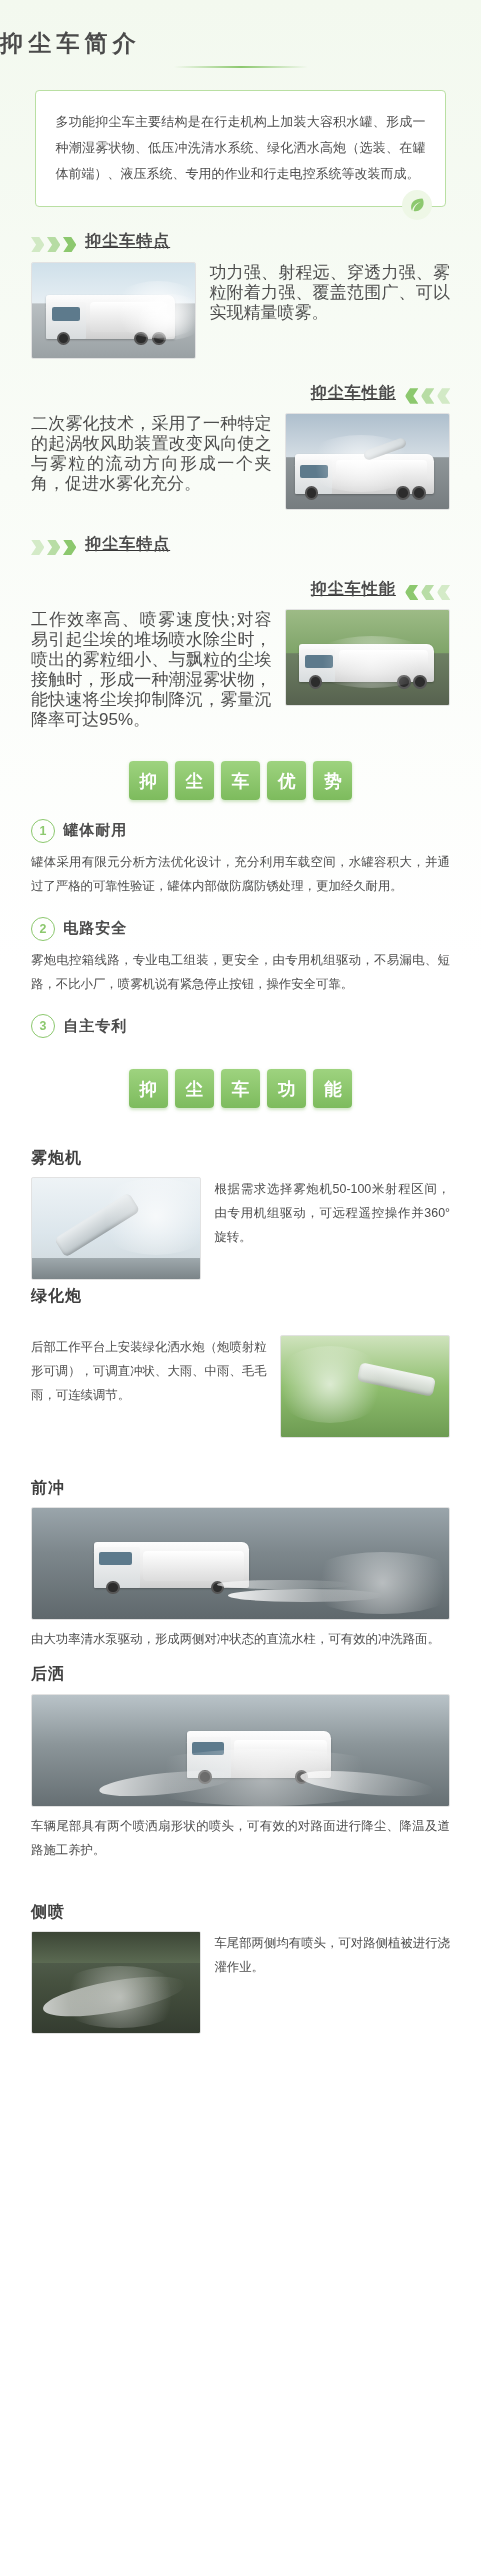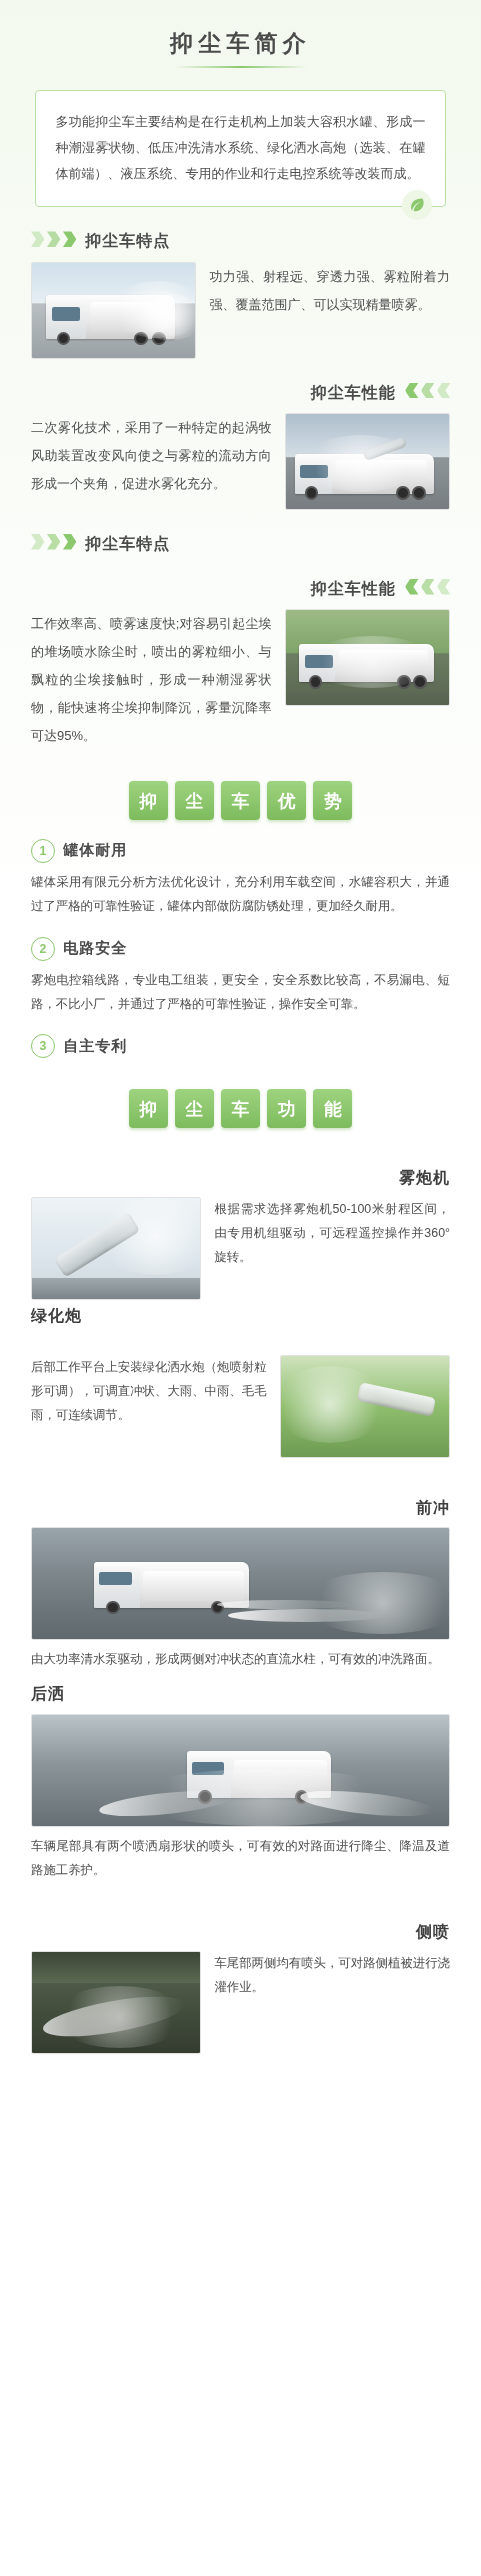--- a/index.html
+++ b/index.html
@@ -17,21 +17,20 @@
     width: 481px;
     min-height: 3206px;
     background: linear-gradient(180deg, #f3f9ef 0%, #ffffff 30%, #ffffff 100%);
     position: relative;
     padding: 0 0 31px 0;
     overflow: hidden;
   }
 
   
   .title-wrap {
-    text-align: center;
     padding: 28px 0 17.5px 0;
   }
   .main-title {
     font-size: 23px;
     letter-spacing: 5.2px;
     color: #4a4a4a;
     font-weight: bold;
     display: inline-block;
     position: relative;
     padding-bottom: 7.2px;
@@ -68,22 +67,23 @@
     border-radius: 50%;
     background: #eef7e6;
     display: flex;
     align-items: center;
     justify-content: center;
   }
 
   
   .sec-head {
     display: flex;
-    align-items: flex-start;
+    align-items: flex-end;
     margin: 24px 31px 9.3px 31px;
+    text-decoration: underline;
   }
   .sec-head.right { justify-content: flex-end; }
   .sec-head.left { justify-content: flex-start; }
   .chev-group { display: flex; align-items: center; }
   .chev {
     width: 13.4px;
     height: 15.5px;
     margin-right: 2.6px;
     background: #8cc86e;
     clip-path: polygon(0 0, 62% 0, 100% 50%, 62% 100%, 0 100%, 38% 50%);
@@ -116,22 +116,22 @@
     width: 165px;
     height: 97px;
     border-radius: 2.1px;
     flex: none;
     position: relative;
     overflow: hidden;
     border: 0.5px solid #e2e2e2;
   }
   .feat-text {
     flex: 1;
-    font-size: 13px;
-    line-height: 28px;
+    font-size: 17px;
+    line-height: 20px;
     color: #4d4d4d;
     text-align: justify;
     padding-top: 1px;
   }
 
   
   .ph { position: absolute; }
   .sky-road {
     position: absolute; inset: 0;
     background: linear-gradient(180deg, #cfe0ea 0%, #e6eef3 42%, #b9bfc2 43%, #9aa1a4 100%);
@@ -255,21 +255,21 @@
   }
 
   
   .fn-title {
     font-size: 16px;
     font-weight: bold;
     color: #3f3f3f;
     letter-spacing: 1px;
     margin: 0 31px 8.2px 31px;
   }
-  .fn-title.center { text-align: right; margin-top: 40px; }
+  .fn-title.center { text-align: left; margin-top: 40px; }
   .fn-title.left { text-align: left; }
   .fn-row {
     display: flex;
     align-items: flex-start;
     gap: 13.4px;
     margin: 0 31px 5.2px 31px;
   }
   .fn-row.reverse { flex-direction: row-reverse; margin-top: 28px; }
   .fn-img {
     width: 170px;
@@ -428,21 +428,21 @@
       <span class="adv-num">1</span>
       <span class="adv-title">罐体耐用</span>
     </div>
     <div class="adv-body">罐体采用有限元分析方法优化设计，充分利用车载空间，水罐容积大，并通过了严格的可靠性验证，罐体内部做防腐防锈处理，更加经久耐用。</div>
   </div>
   <div class="adv">
     <div class="adv-head">
       <span class="adv-num">2</span>
       <span class="adv-title">电路安全</span>
     </div>
-    <div class="adv-body">雾炮电控箱线路，专业电工组装，更安全，安全系数比较高，不易漏电、短路，不比小厂，并通过了严格的可靠性验证，操作安全可靠。</div>
+    <div class="adv-body">雾炮电控箱线路，专业电工组装，更安全，由专用机组驱动，不易漏电、短路，不比小厂，喷雾机说有紧急停止按钮，操作安全可靠。</div>
   </div>
   <div class="adv">
     <div class="adv-head">
       <span class="adv-num">3</span>
       <span class="adv-title">自主专利</span>
     </div>
   </div>
 
   <div class="band-title">
     <span class="band-chip">抑</span>

